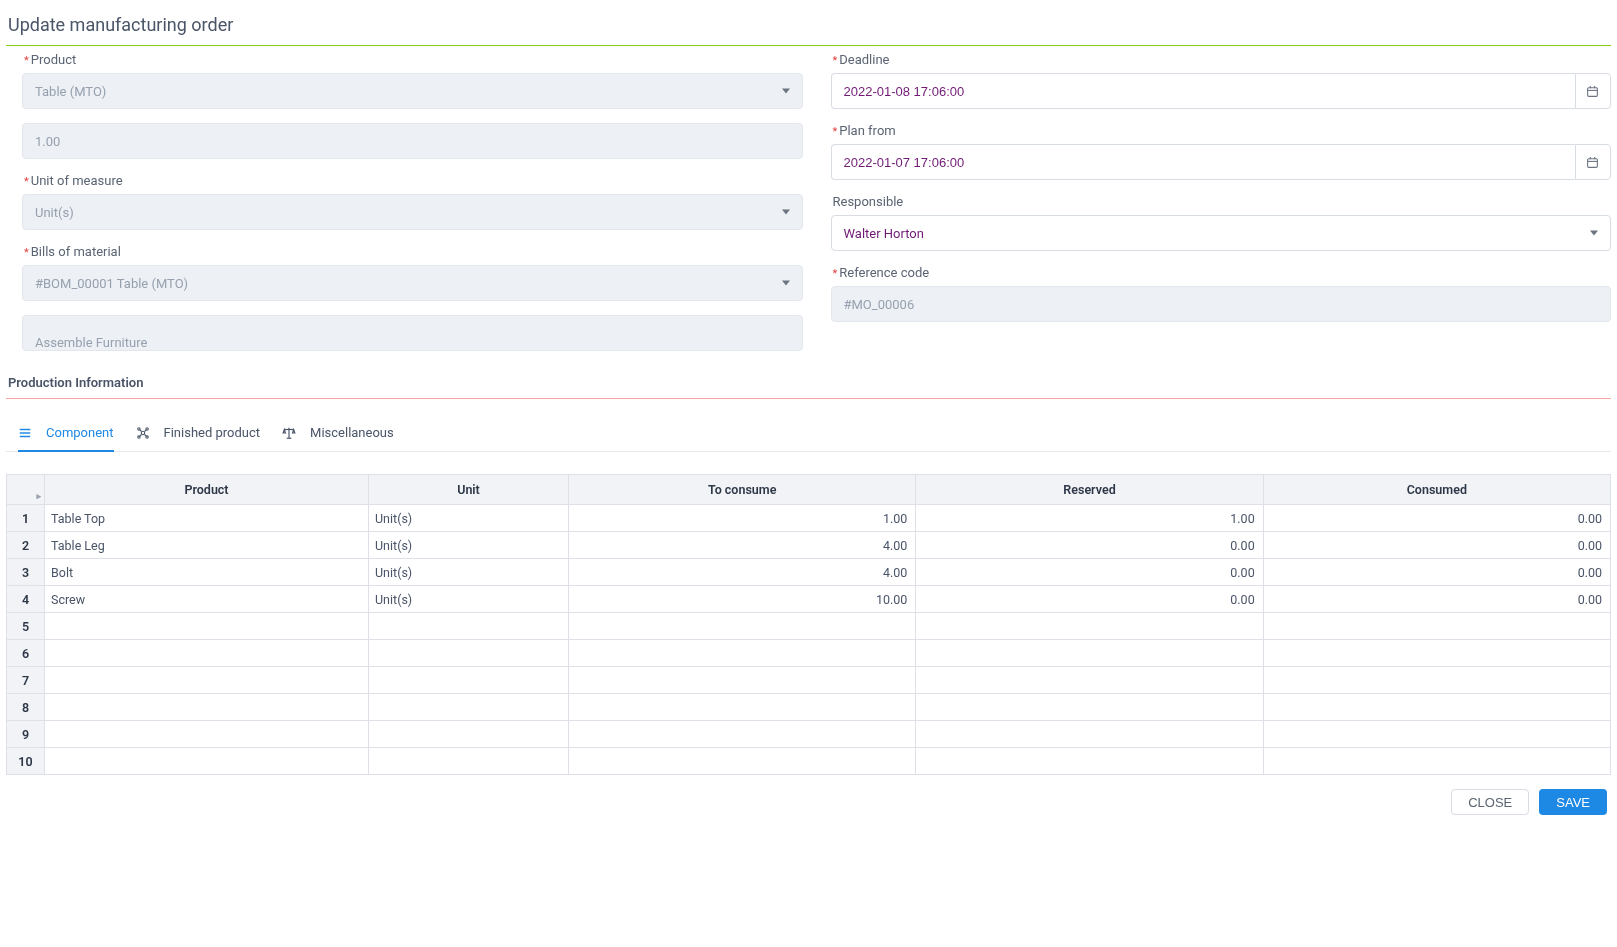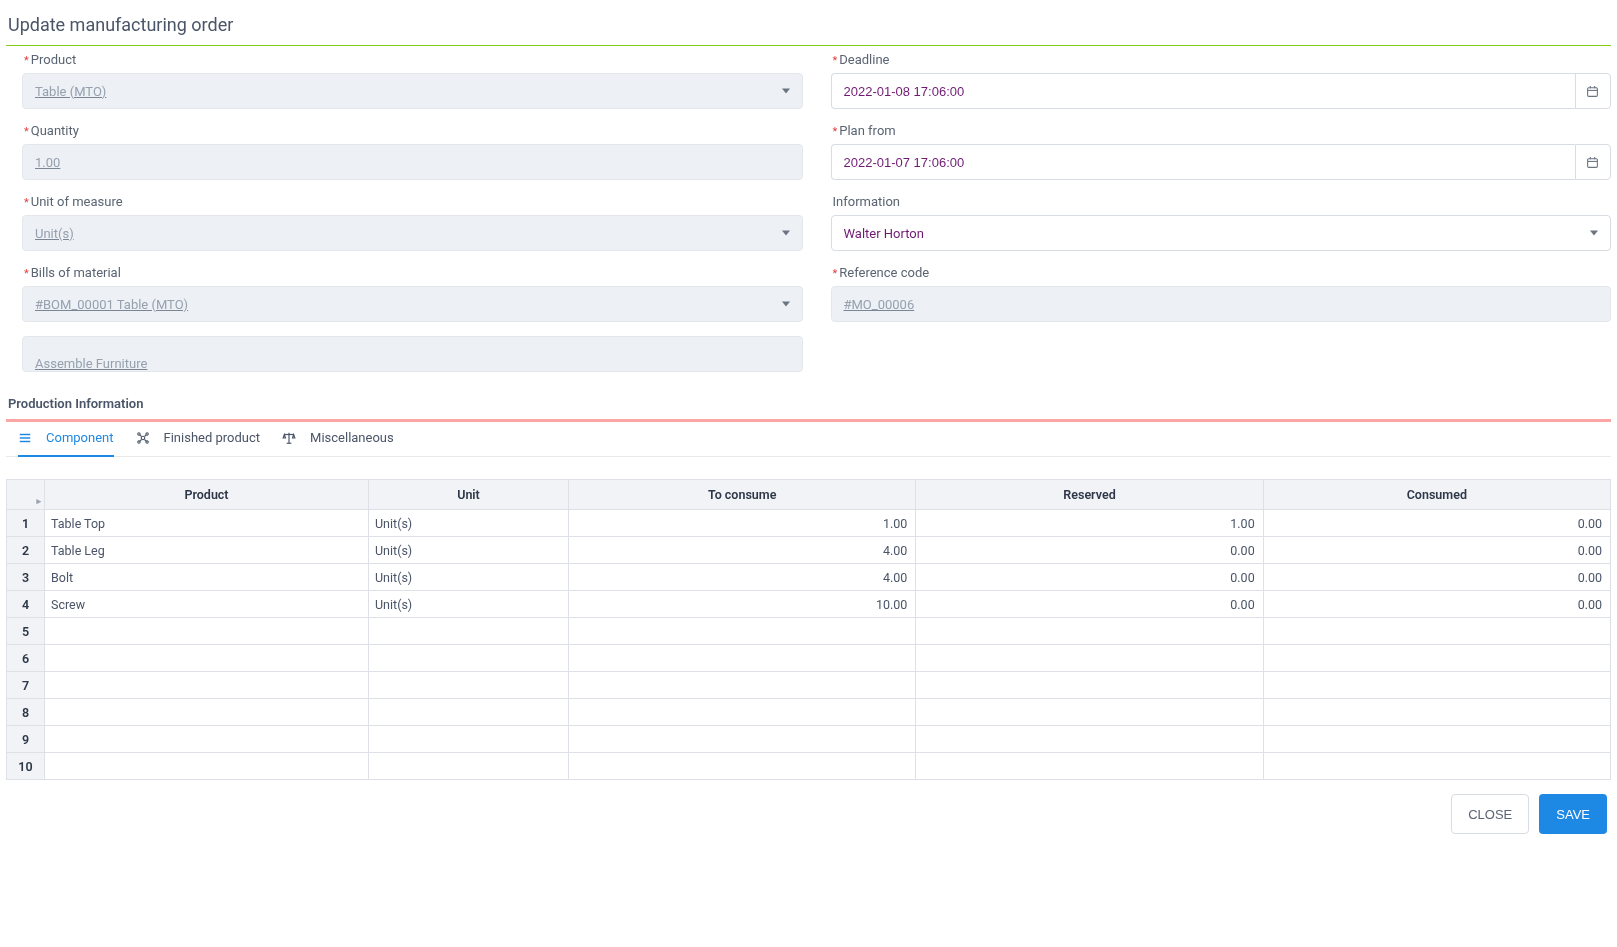--- a/index.html
+++ b/index.html
@@ -53,38 +53,38 @@
       width: 0; height: 0;
       border-left: 4px solid transparent;
       border-right: 4px solid transparent;
       border-top: 5px solid #6b7480;
     }
     .disabled-field {
       background: #edf1f5;
       color: #7b8593;
       border-color: #e3e7ec;
       cursor: default;
-      text-decoration: underline;
     }
     .disabled-value { color: #96a0af; }
     .input-group { display: flex; }
     .input-group .form-control { border-top-right-radius: 0; border-bottom-right-radius: 0; border-right: none; }
     .input-addon {
       width: 38px; height: 36px;
       border: 1px solid #d8dde4;
       border-top-right-radius: 4px; border-bottom-right-radius: 4px;
       display: flex; align-items: center; justify-content: center;
       background: #fff; color: #6b7480; cursor: pointer;
     }
     .section-title {
       font-size: 13px;
       font-weight: 600;
       color: #4a5568;
       padding: 10px 2px 8px 2px;
-      border-bottom: 3px solid #fca5a5;
+      border-bottom: 1px solid #fca5a5;
+      margin-bottom: 18px;
     }
     .tabs {
       display: flex;
       gap: 22px;
       border-bottom: 1px solid #e8e8e8;
       padding: 0 12px;
     }
     .tab {
       display: flex; align-items: center; gap: 14px;
       padding: 8px 0 10px 0;
@@ -121,21 +121,21 @@
     .grid td.num { text-align: right; padding-right: 8px; color: #4a5568; }
     .grid td.txt { text-align: left; padding-left: 6px; color: #4a5568; }
     .col-product { width: 324px; }
     .col-unit { width: 200px; }
     .col-toconsume, .col-reserved, .col-consumed { }
     .footer {
       display: flex; justify-content: flex-end; gap: 10px;
       padding: 14px 4px 6px 4px;
     }
     .btn {
-      height: 40px; padding: 0 16px;
+      height: 26px; padding: 0 16px;
       border-radius: 4px; font-size: 13px; font-weight: 500;
       cursor: pointer; border: 1px solid transparent;
       display: inline-flex; align-items: center; justify-content: center;
     }
     .btn-default { background: #fff; color: #5a6472; border-color: #d8dde4; }
     .btn-primary { background: #1e88e5; color: #fff; }
   </style>
 </head>
 <body>
 
@@ -145,21 +145,20 @@
 
   <div class="form-col">
     <div class="form-group">
       <label class="form-label"><span class="required-star">*</span><span>Product</span></label>
       <div class="form-select disabled-field">
         <span class="disabled-value">Table (MTO)</span>
         <span class="caret"></span>
       </div>
     </div>
     <div class="form-group">
-      <label class="form-label"><span class="required-star">*</span><span>Quantity</span></label>
       <div class="form-control disabled-field" style="display:flex;align-items:center;">
         <span class="disabled-value">1.00</span>
       </div>
     </div>
     <div class="form-group">
       <label class="form-label"><span class="required-star">*</span><span>Unit of measure</span></label>
       <div class="form-select disabled-field">
         <span class="disabled-value">Unit(s)</span>
         <span class="caret"></span>
       </div>
@@ -201,21 +200,21 @@
           <svg width="13" height="13" viewBox="0 0 24 24" fill="none" stroke="#6b7480" stroke-width="2">
               <rect x="3" y="5" width="18" height="16" rx="2"></rect>
               <line x1="3" y1="10" x2="21" y2="10"></line>
               <line x1="8" y1="2" x2="8" y2="6"></line>
               <line x1="16" y1="2" x2="16" y2="6"></line>
             </svg>
         </div>
       </div>
     </div>
     <div class="form-group">
-      <label class="form-label"><span>Information</span></label>
+      <label class="form-label"><span>Responsible</span></label>
       <div class="form-select">
         <span>Walter Horton</span>
         <span class="caret"></span>
       </div>
     </div>
     <div class="form-group">
       <label class="form-label"><span class="required-star">*</span><span>Reference code</span></label>
       <div class="form-control disabled-field" style="display:flex;align-items:center;">
         <span class="disabled-value">#MO_00006</span>
       </div>

